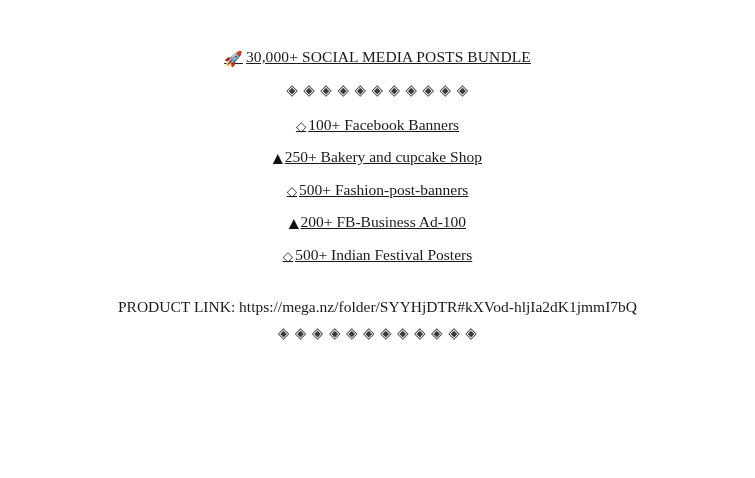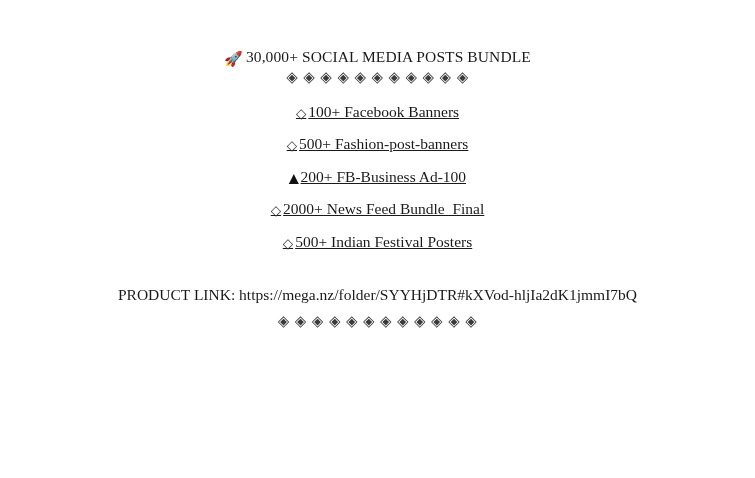--- a/index.html
+++ b/index.html
@@ -25,20 +25,22 @@
     text-align: center;
     font-family: "Liberation Serif", serif;
     font-size: 15.5px;
     line-height: 1.38;
     color: #1a1a1a;
     white-space: nowrap;
   }
   .title-line {
     font-size: 15.5px;
     letter-spacing: 0.1px;
+    margin-bottom: 13px;
+    text-decoration: underline;
   }
   .divider {
     text-align: center;
     font-family: "DejaVu Sans", sans-serif;
     font-size: 15px;
     letter-spacing: 5.5px;
     color: #3a3a3a;
     line-height: 1;
   }
   .divider-top { margin: 0 0 16px 0; padding-left: 5px; }
@@ -86,27 +88,27 @@
     <span class="rocket">🚀</span><span>30,000+ SOCIAL MEDIA POSTS BUNDLE</span>
   </div>
 
   <div class="divider divider-top">◈◈◈◈◈◈◈◈◈◈◈</div>
 
   <div class="items-list">
     <div class="line item">
       <span class="bullet-diamond">◇</span><span class="label">100+ Facebook Banners</span>
     </div>
     <div class="line item">
+      <span class="bullet-triangle">▲</span><span class="label">250+ Bakery and cupcake Shop</span>
+    </div>
+    <div class="line item">
       <span class="bullet-diamond">◇</span><span class="label">500+ Fashion-post-banners</span>
     </div>
     <div class="line item">
       <span class="bullet-triangle">▲</span><span class="label">200+ FB-Business Ad-100</span>
-    </div>
-    <div class="line item">
-      <span class="bullet-diamond">◇</span><span class="label">2000+ News Feed Bundle_Final</span>
     </div>
     <div class="line item">
       <span class="bullet-diamond">◇</span><span class="label">500+ Indian Festival Posters</span>
     </div>
   </div>
 
   <div class="spacer-1"></div>
 
   <div class="product-link">
     <span>PRODUCT LINK: </span><span class="link-text">https://mega.nz/folder/SYYHjDTR#kXVod-hljIa2dK1jmmI7bQ</span>

